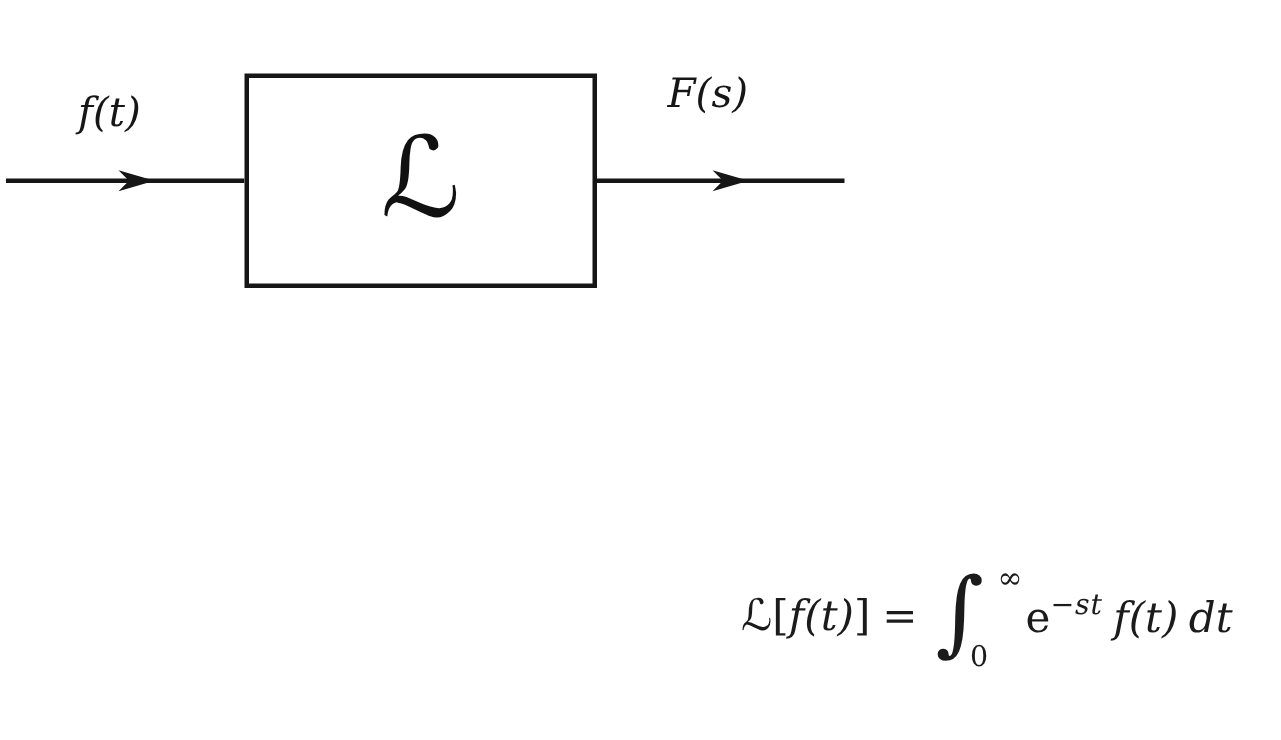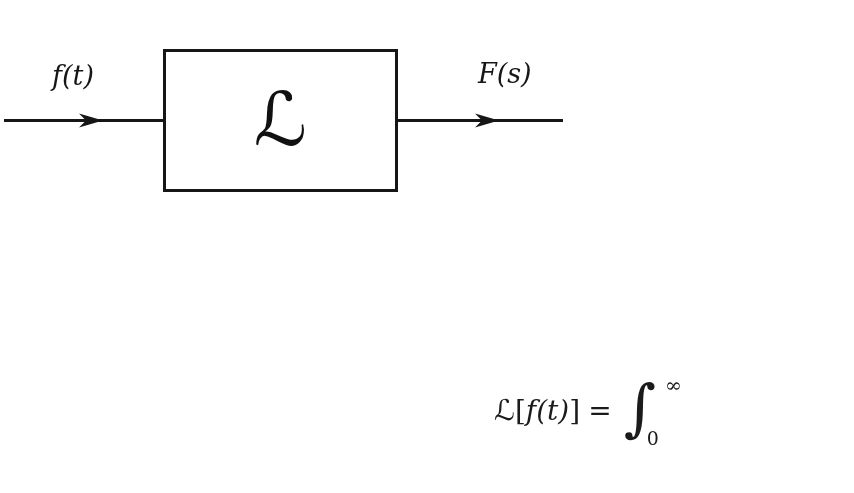--- a/index.html
+++ b/index.html
@@ -45,21 +45,21 @@
   }
   .io-label {
     position: absolute;
     font-size: 27px;
     font-style: italic;
     font-family: "DejaVu Serif", serif;
     color: #161616;
     white-space: nowrap;
   }
   .label-input  { left: 52px;  top: 60px; }
-  .label-output { left: 445px; top: 58px; margin-left: 33px; }
+  .label-output { left: 445px; top: 47px; }
 
   
   .formula {
     position: absolute;
     left: 494px;
     top: 374px;
     height: 72px;
     display: flex;
     align-items: center;
     font-family: "DejaVu Serif", serif;
@@ -138,15 +138,16 @@
     <span class="script-l">ℒ</span>
       <span>[</span>
       <span class="it">f(t)</span>
       <span>]</span>
       <span class="equals">=</span>
     <span class="int-wrap">
       <span class="int-glyph">∫</span>
       <span class="int-sup">∞</span>
       <span class="int-sub">0</span>
     </span>
+    <span class="integrand"><span>e</span><span class="exp-sup">−st</span><span class="sp"></span><span class="it">f(t)</span><span class="sp"></span><span class="it">dt</span></span>
   </div>
 
 </div>
 
 </body></html>

